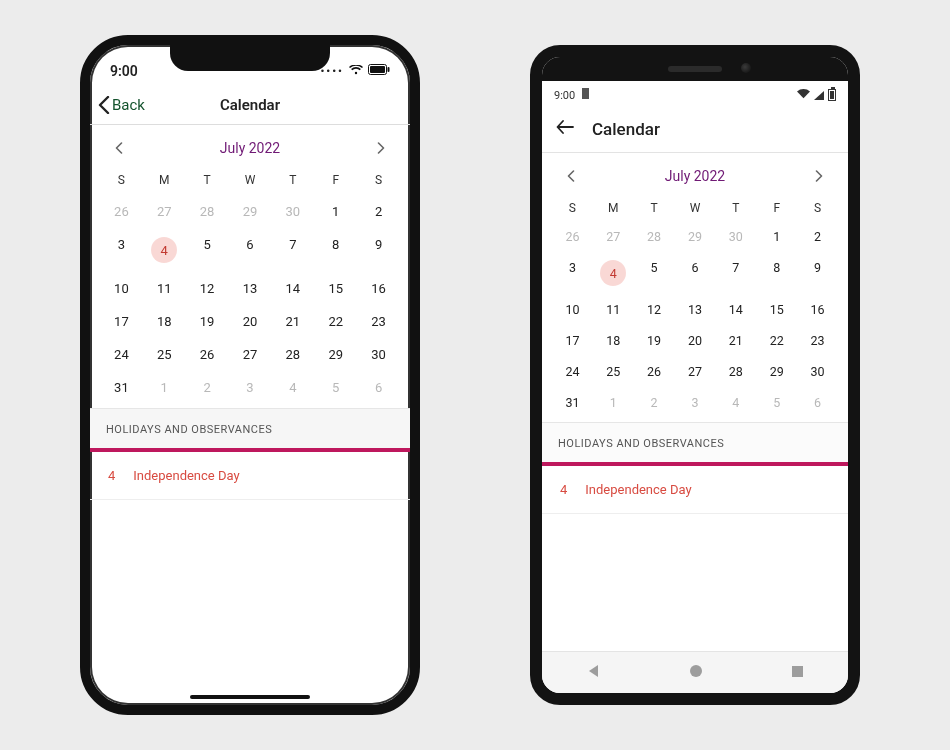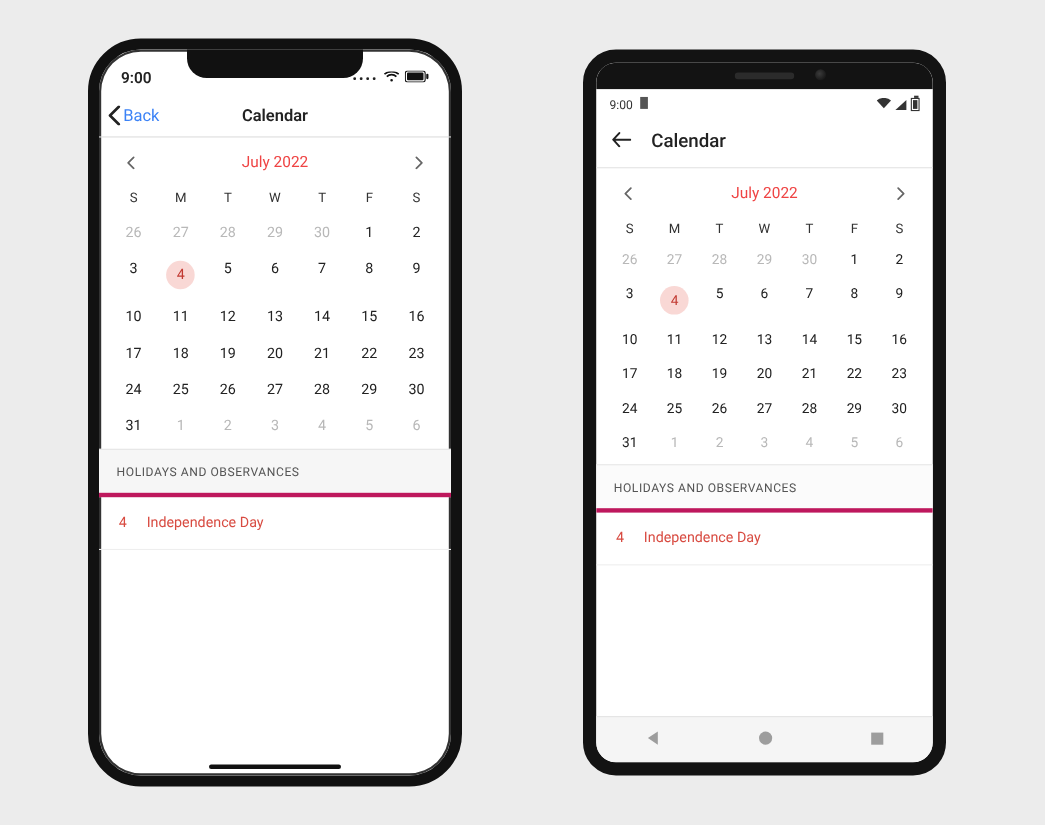--- a/index.html
+++ b/index.html
@@ -39,21 +39,21 @@
     display:flex; justify-content:space-between; align-items:center;
     font-size:14px; font-weight:600;
   }
   .ip-status .right{ display:flex; gap:5px; align-items:center; font-size:11px; letter-spacing:2px;}
 
   .ip-nav{
     height:40px; display:flex; align-items:center; position:relative;
     border-bottom:1px solid #ddd; padding:0 8px;
   }
   .ip-nav .back{
-    display:flex; align-items:center; gap:2px; font-size:15px; color:#3b82f6;
+    display:flex; align-items:center; gap:2px; font-size:15px; color:#14532d;
     position:absolute; left:8px;
   }
   .ip-nav .title{
     position:absolute; left:0; right:0; text-align:center;
     font-size:15px; font-weight:600; pointer-events:none;
   }
 
   
   .android{
     position:absolute; left:530px; top:45px;
@@ -99,21 +99,21 @@
   
   .cal{
     padding:8px 10px 4px 10px;
   }
   .cal-head{
     display:flex; align-items:center; justify-content:space-between;
     padding:4px 8px;
   }
   .cal-head .arrow{ width:22px; height:22px; display:flex; align-items:center; justify-content:center; color:#555;}
   .cal-head .month{
-    font-size:14px; color:#ef4444;
+    font-size:14px; color:#701a75;
   }
   .grid{
     display:grid; grid-template-columns:repeat(7,1fr);
     text-align:center;
   }
   .grid .dow{
     font-size:12px; color:#333; padding:10px 0 8px 0;
   }
   .grid .cell{
     font-size:13px; padding:9px 0; color:#222; position:relative;

